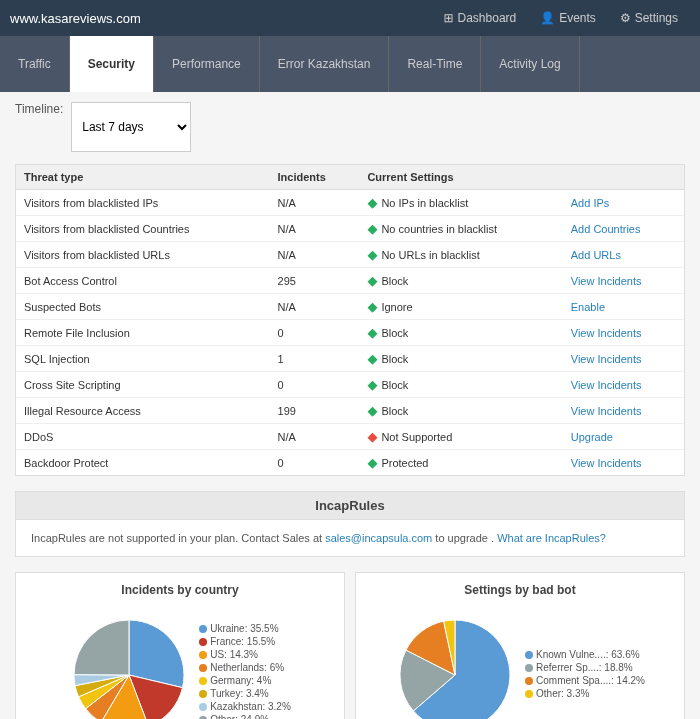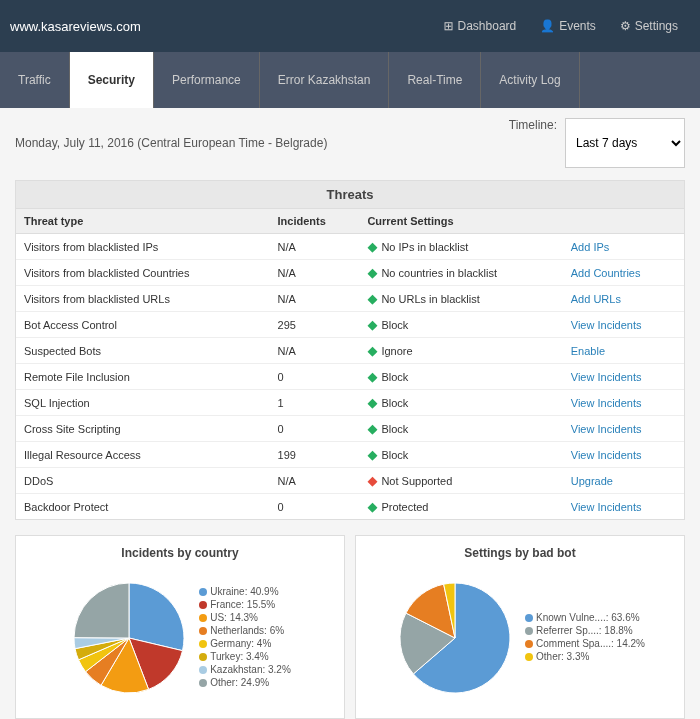--- a/index.html
+++ b/index.html
@@ -4,21 +4,21 @@
   <style>
     * { box-sizing: border-box; margin: 0; padding: 0; }
     body { font-family: Arial, sans-serif; font-size: 12px; background: #f0f0f0; color: #333; width: 700px; }
 
     
     .top-bar {
       background: #2c3e50;
       display: flex;
       align-items: center;
       padding: 0 10px;
-      height: 52px;
+      height: 36px;
     }
     .top-bar .site-title {
       color: #fff;
       font-size: 13px;
       flex: 1;
     }
     .top-nav {
       display: flex;
       gap: 0;
     }
@@ -206,33 +206,31 @@
   <a href="#" class="active">Security</a>
   <a href="#">Performance</a>
   <a href="#">Error Kazakhstan</a>
   <a href="#">Real-Time</a>
   <a href="#">Activity Log</a>
 </nav>
 
 <div class="content">
 
   <div class="date-row">
-    <span>Monday, July 11, 2016 (Central European Time - Belgrade)</span>
     <div class="timeline-group">
       <span>Timeline:</span>
       <select>
         <option>Last 7 days</option>
         <option>Last 30 days</option>
         <option>Last 90 days</option>
       </select>
     </div>
   </div>
 
   <div class="section-box">
-    <div class="section-title">Threats</div>
     <table>
       <thead>
         <tr>
           <th>Threat type</th>
           <th>Incidents</th>
           <th>Current Settings</th>
           <th></th>
         </tr>
       </thead>
       <tbody id="threats-tbody">
@@ -343,40 +341,46 @@
         <span style="color:#27ae60; font-size:13px; margin-right:4px;">◆</span>Protected
       </td>
       <td>
         <a href="#" class="action-link">View Incidents</a>
       </td>
     </tr>
         </tbody>
     </table>
   </div>
 
+  <div class="section-box">
+    <div class="section-title">IncapRules</div>
+    <div class="incaprules-content">
+      <span>IncapRules are not supported in your plan. Contact Sales at </span><a href="#">sales@incapsula.com</a><span> to upgrade .</span> <a href="#">What are IncapRules?</a>
+    </div>
+  </div>
 
   <div class="charts-row">
 
     <div class="chart-box">
       <div class="chart-title">Incidents by country</div>
       <div class="pie-chart-container">
         <svg width="120" height="120" viewBox="0 0 120 120" id="country-pie">
             <path d="M 60,60 L 60,5 A 55,55 0 0,1 113.52041810401695,72.67141846721248 Z" fill="#5b9bd5" stroke="#fff" stroke-width="1"></path>
             <path d="M 60,60 L 113.52041810401695,72.67141846721248 A 55,55 0 0,1 79.6026533292288,111.38809183511366 Z" fill="#c0392b" stroke="#fff" stroke-width="1"></path>
             <path d="M 60,60 L 79.6026533292288,111.38809183511366 A 55,55 0 0,1 32.002722133729606,107.3408114852169 Z" fill="#f39c12" stroke="#fff" stroke-width="1"></path>
             <path d="M 60,60 L 32.002722133729606,107.3408114852169 A 55,55 0 0,1 16.54147431933704,93.70988795091372 Z" fill="#e67e22" stroke="#fff" stroke-width="1"></path>
             <path d="M 60,60 L 16.54147431933704,93.70988795091372 A 55,55 0 0,1 9.52349558738105,81.84313398491295 Z" fill="#f1c40f" stroke="#fff" stroke-width="1"></path>
             <path d="M 60,60 L 9.52349558738105,81.84313398491295 A 55,55 0 0,1 6.040021540616628,70.64522074279733 Z" fill="#d4ac0d" stroke="#fff" stroke-width="1"></path>
             <path d="M 60,60 L 6.040021540616628,70.64522074279733 A 55,55 0 0,1 5.001085652912458,59.65442708189428 Z" fill="#a9cce3" stroke="#fff" stroke-width="1"></path>
             <path d="M 60,60 L 5.001085652912458,59.65442708189428 A 55,55 0 0,1 59.99999999999999,5 Z" fill="#95a5a6" stroke="#fff" stroke-width="1"></path>
           </svg>
         <div class="pie-legend" id="country-legend" style="margin-left:10px;">
             <div class="pie-legend-item">
               <span class="legend-dot" style="background:#5b9bd5;"></span>
-              <span>Ukraine: 40.9%</span>
+              <span>Ukraine: 35.5%</span>
             </div>
             <div class="pie-legend-item">
               <span class="legend-dot" style="background:#c0392b;"></span>
               <span>France: 15.5%</span>
             </div>
             <div class="pie-legend-item">
               <span class="legend-dot" style="background:#f39c12;"></span>
               <span>US: 14.3%</span>
             </div>
             <div class="pie-legend-item">

